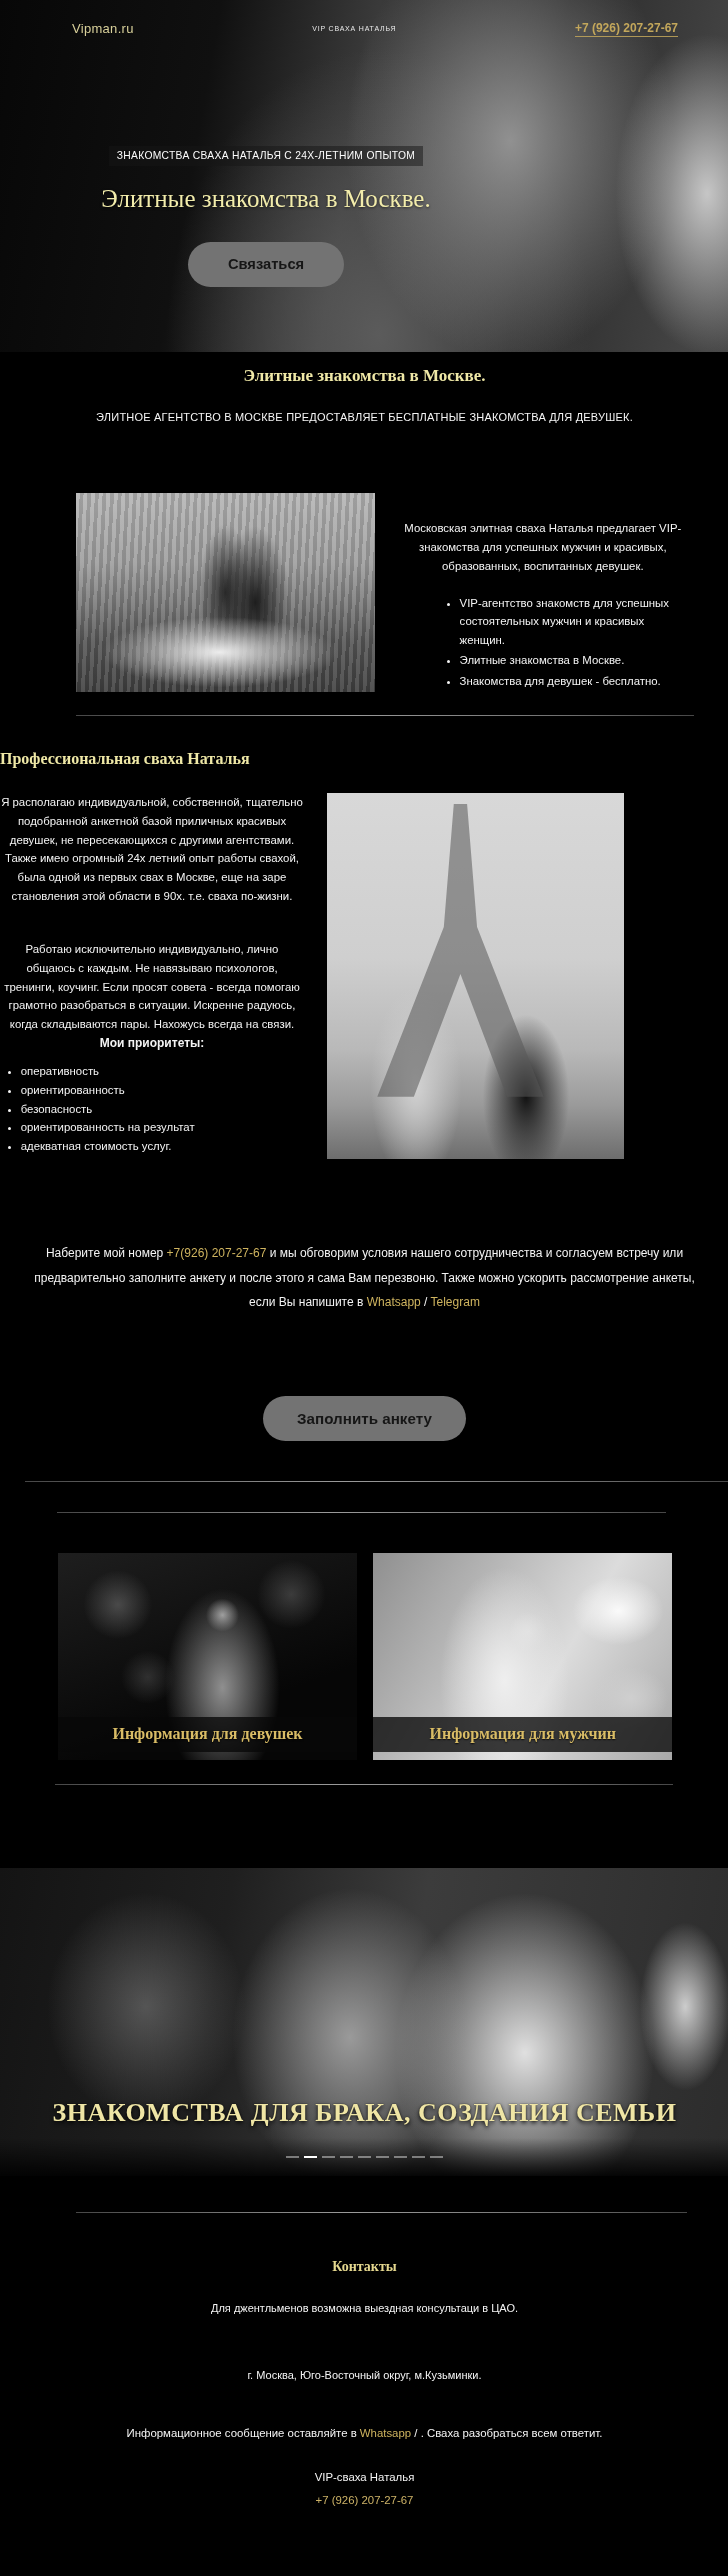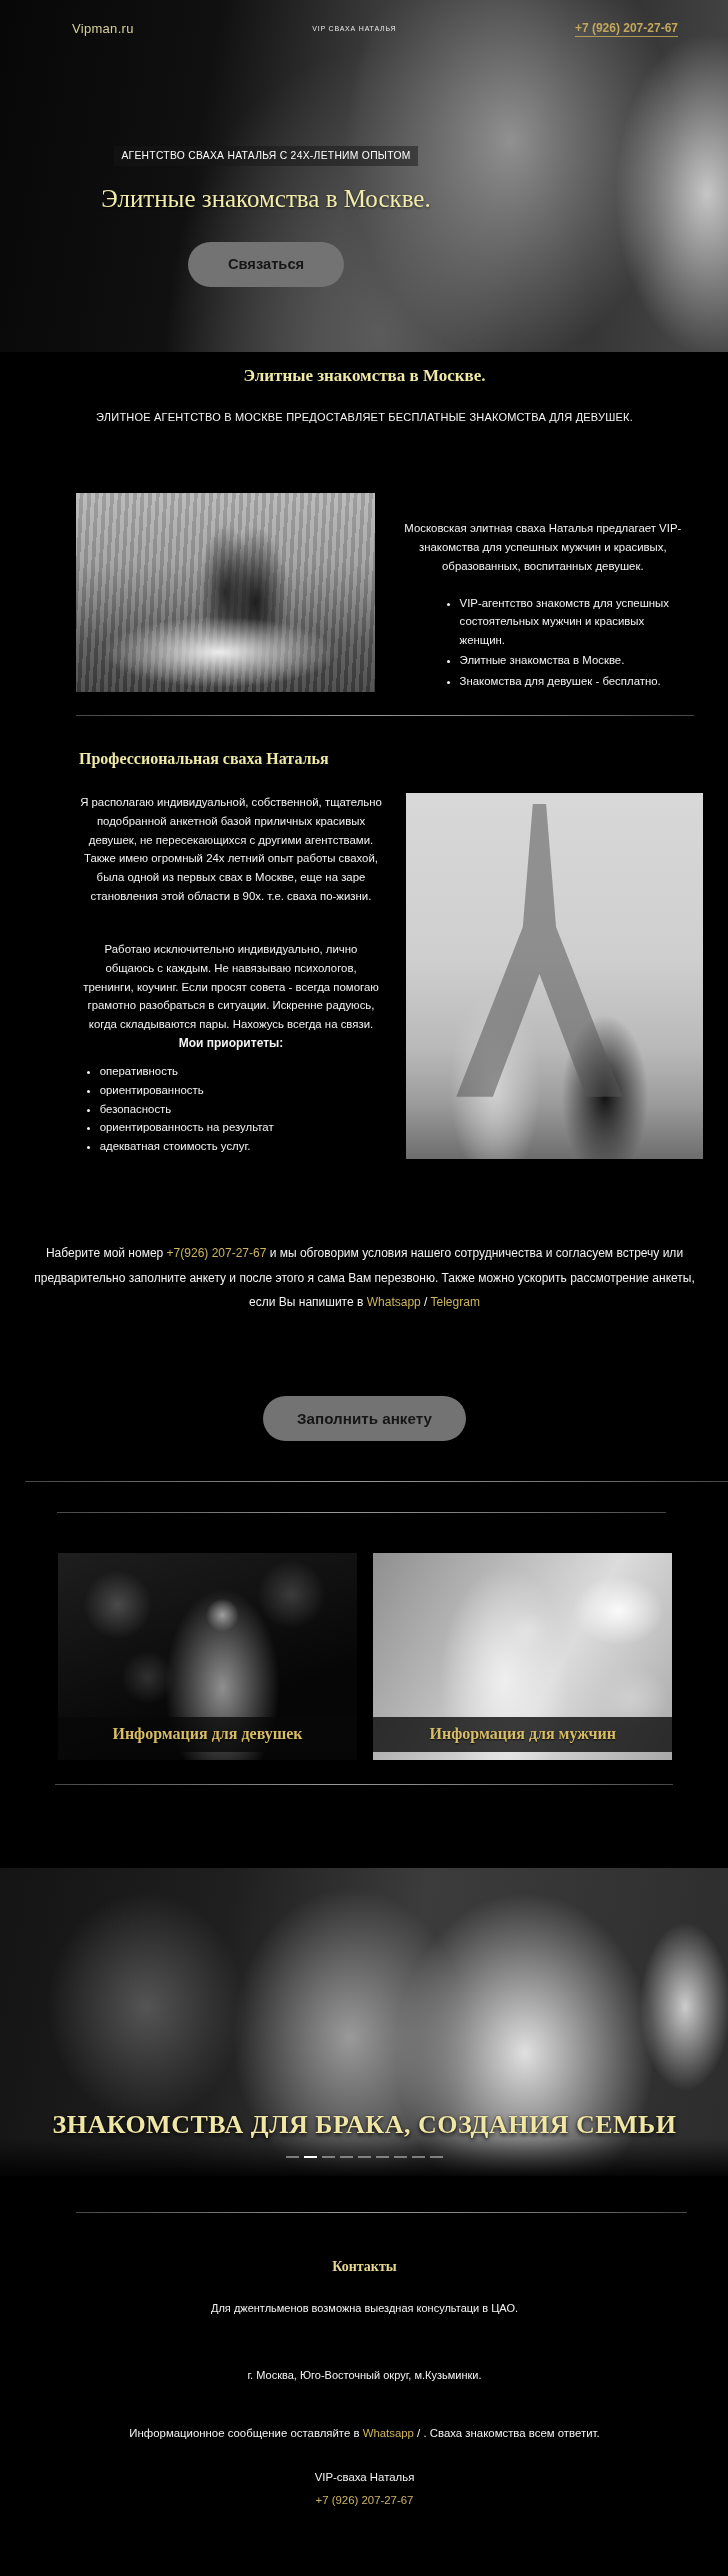--- a/index.html
+++ b/index.html
@@ -43,21 +43,21 @@
       linear-gradient(180deg,#b5b5b5 0%,#9e9e9e 35%,#7c7c7c 55%,#565656 75%,#3f3f3f 100%);}
   .split1-text{flex:1;text-align:center;font-size:11.4px;line-height:1.64;padding-top:12px;}
   .split1-text p{margin:0;}
   .intro-bullets{list-style:disc;text-align:left;margin:18.5px 0 0;padding-left:65px;}
   .intro-bullets li{margin-bottom:1.6px;}
 
   .divider{border:none;height:1.1px;background:linear-gradient(90deg,#474747,#9a9a9a 45%,#6f6f6f 80%,#474747);}
   .div-1{margin:23px 35px 0 76px;}
 
   
-  .about{padding-left:79px;}
+  .about{}
   .about-heading{margin:34px 0 0;font-size:16px;font-weight:bold;color:#efe8a6;}
   .about-row{display:flex;margin-top:25px;gap:13px;}
   .about-textcol{width:304px;flex:none;text-align:center;font-size:11.4px;line-height:1.64;}
   .about-textcol p{margin:0;}
   .about-p2{margin-top:35px !important;}
   .photo-paris{width:297px;height:366px;flex:none;position:relative;overflow:hidden;margin-left:9.8px;
     background:
       radial-gradient(ellipse 65px 141px at 30% 80%, #d2d2d2, rgba(210,210,210,0) 70%),
       radial-gradient(ellipse 60px 114px at 67% 83%, #121212, rgba(18,18,18,0) 72%),
       linear-gradient(180deg,#d8d8d8 0%,#cfcfcf 45%,#b9b9b9 70%,#9b9b9b 85%,#6d6d6d 100%);}
@@ -101,21 +101,21 @@
   
   .banner{position:relative;margin-top:83px;height:308px;overflow:hidden;
     background:
       radial-gradient(ellipse 141px 163px at 20% 45%, rgba(190,190,190,.35), rgba(0,0,0,0) 70%),
       radial-gradient(ellipse 163px 207px at 48% 55%, #9a9a9a, rgba(154,154,154,0) 72%),
       radial-gradient(ellipse 185px 228px at 72% 60%, #e0e0e0, rgba(224,224,224,0) 70%),
       radial-gradient(ellipse 65px 120px at 94% 45%, rgba(232,232,232,.85), rgba(0,0,0,0) 70%),
       linear-gradient(100deg,#141414 0%,#1f1f1f 30%,#3c3c3c 55%,#2c2c2c 100%);}
   .banner::after{content:"";position:absolute;left:0;right:0;bottom:0;height:38px;
     background:linear-gradient(180deg,rgba(0,0,0,0),rgba(0,0,0,.9));}
-  .banner-title{position:absolute;left:0;right:0;bottom:36px;margin:0;text-align:center;z-index:2;
+  .banner-title{position:absolute;left:0;right:0;bottom:48px;margin:0;text-align:center;z-index:2;
     font-size:26px;font-weight:bold;letter-spacing:0.5px;color:#efe5a5;
     text-shadow:0 1.6px 4.4px rgba(0,0,0,.9),0 0 1.1px rgba(0,0,0,.8);}
   .banner-dots{position:absolute;left:0;right:0;bottom:18px;display:flex;justify-content:center;gap:4.9px;z-index:2;}
   .banner-dots .dash{width:13px;height:2.2px;background:rgba(255,255,255,.42);cursor:pointer;}
   .banner-dots .dash.active{background:#ffffff;}
   .div-d{margin:36px 42px 0 76px;}
 
   
   .contacts{text-align:center;padding-bottom:28px;}
   .contacts-heading{margin:46px 0 0;font-size:14px;font-weight:bold;color:#e5d88f;}
@@ -130,21 +130,21 @@
 <body>
 
 <header class="hero">
   <div class="hero-photo"></div>
   <div class="topbar">
     <a class="site-logo">Vipman.ru</a>
     <div class="site-tagline">VIP СВАХА НАТАЛЬЯ</div>
     <a class="header-phone">+7 (926) 207-27-67</a>
   </div>
   <div class="hero-content">
-    <span class="hero-badge">АГЕНТСТВО СВАХА НАТАЛЬЯ С 24Х-ЛЕТНИМ ОПЫТОМ</span>
+    <span class="hero-badge">ЗНАКОМСТВА СВАХА НАТАЛЬЯ С 24Х-ЛЕТНИМ ОПЫТОМ</span>
     <h1 class="hero-title serif">Элитные знакомства в Москве.</h1>
     <a class="pill-btn hero-btn">Связаться</a>
   </div>
 </header>
 
 <section class="intro">
   <h2 class="intro-heading serif">Элитные знакомства в Москве.</h2>
   <p class="intro-sub">ЭЛИТНОЕ АГЕНТСТВО В МОСКВЕ ПРЕДОСТАВЛЯЕТ БЕСПЛАТНЫЕ ЗНАКОМСТВА ДЛЯ ДЕВУШЕК.</p>
 
   <div class="split1">
@@ -217,17 +217,17 @@
       <span class="dash"></span>
     </div>
 </section>
 
 <hr class="divider div-d">
 
 <footer class="contacts">
   <h3 class="contacts-heading serif">Контакты</h3>
   <p class="contacts-line note">Для джентльменов возможна выездная консультаци в ЦАО.</p>
   <p class="contacts-line addr">г. Москва, Юго-Восточный округ, м.Кузьминки.</p>
-  <p class="contacts-line info"><span>Информационное сообщение оставляйте в </span><a class="gold-link">Whatsapp</a><span> / </span><a class="gold-link"></a><span>. Сваха знакомства всем ответит.</span></p>
+  <p class="contacts-line info"><span>Информационное сообщение оставляйте в </span><a class="gold-link">Whatsapp</a><span> / </span><a class="gold-link"></a><span>. Сваха разобраться всем ответит.</span></p>
   <p class="contacts-line brand">VIP-сваха Наталья</p>
   <a class="footer-phone">+7 (926) 207-27-67</a>
 </footer>
 
 
 </body></html>

